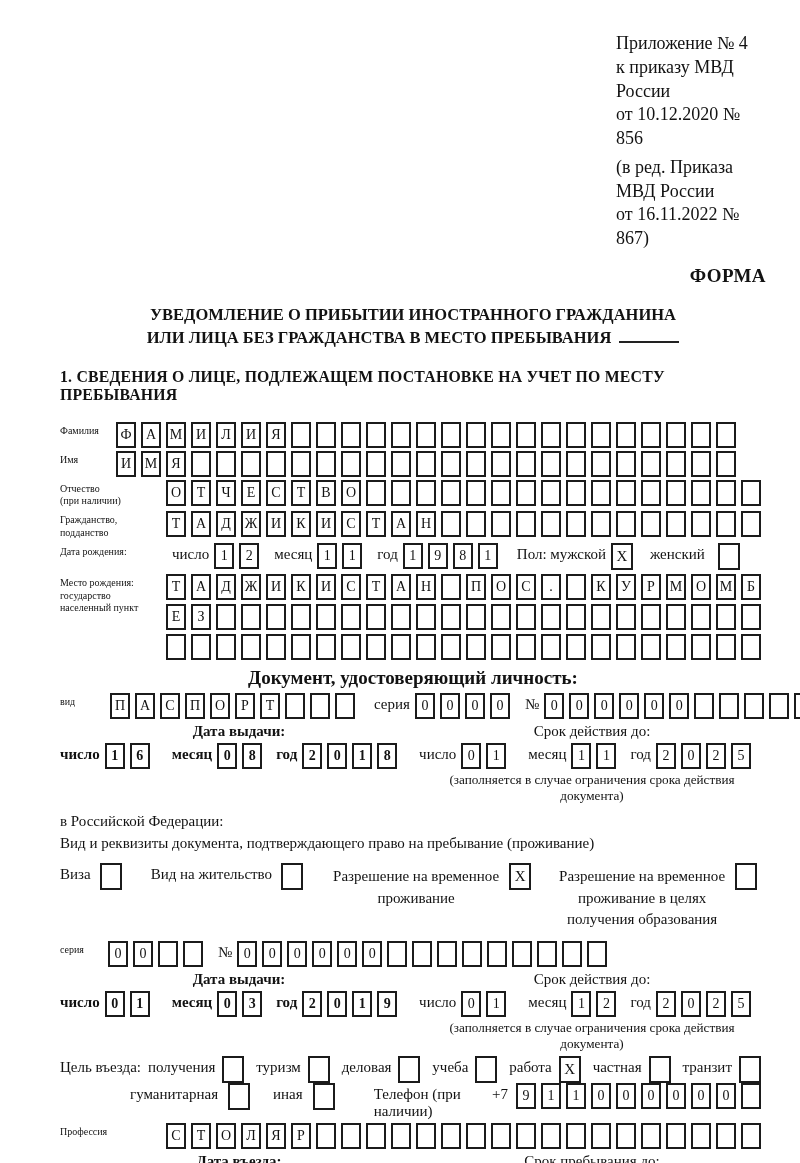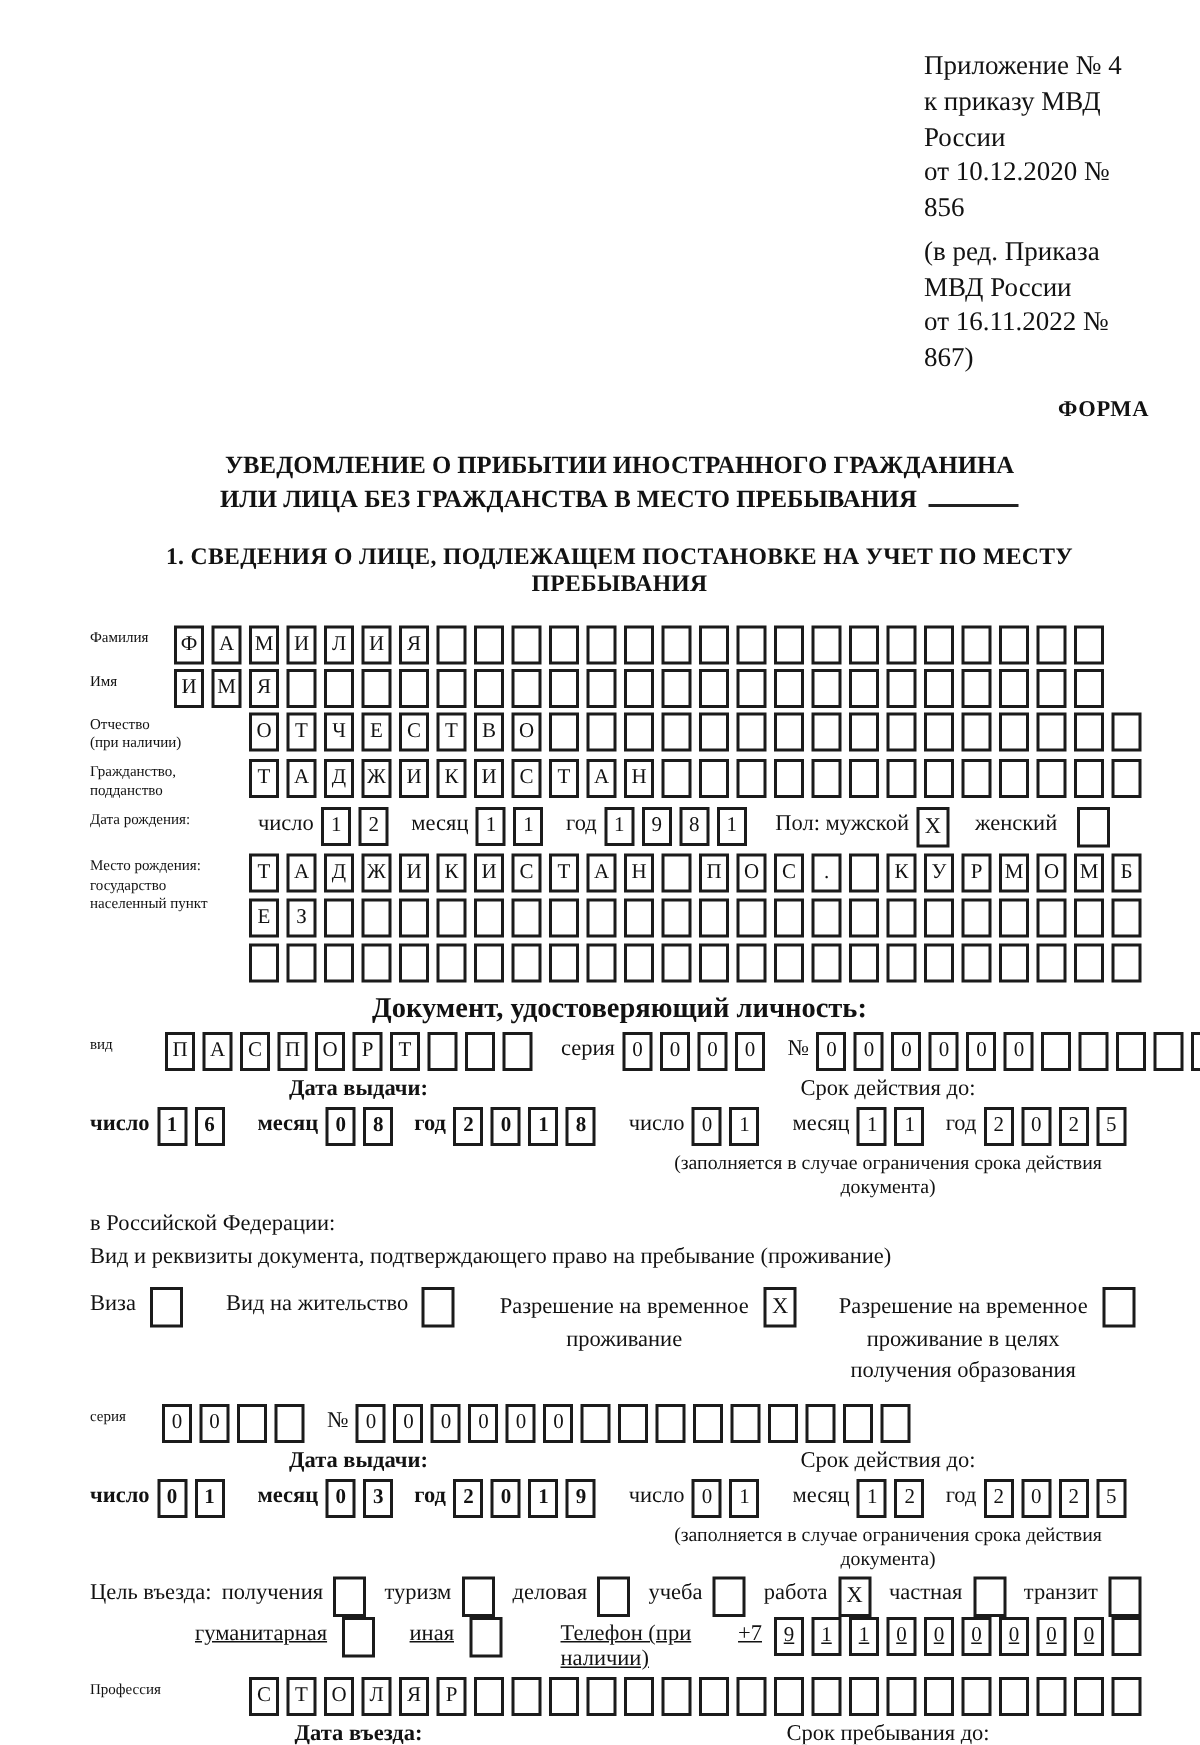--- a/index.html
+++ b/index.html
@@ -5,25 +5,25 @@
   html,body{margin:0;padding:0;background:#ffffff;}
   .page{
     width:800px;height:1163px;box-sizing:border-box;
     padding:32px 34px 0 60px;background:#fff;color:#121212;
     font-family:"Liberation Serif","DejaVu Serif",serif;
     overflow:hidden;position:relative;
   }
   
   .hdr{margin-left:556px;font-size:18px;line-height:1.32;}
   .hdr .sub{margin-top:5px;}
-  .forma{text-align:right;font-weight:bold;font-size:15px;margin-top:14px;letter-spacing:.4px;}
+  .forma{text-align:right;font-weight:bold;font-size:19px;margin-top:14px;letter-spacing:.4px;}
   
   .title{text-align:center;font-weight:bold;font-size:16.5px;line-height:1.42;margin-top:16px;}
   .title-underline{display:inline-block;width:60px;border-bottom:2px solid #222;height:.9em;margin-left:8px;vertical-align:baseline;}
-  .sec-head{font-weight:bold;font-size:15.8px;margin-top:18px;letter-spacing:.2px;text-align:center;}
+  .sec-head{font-weight:bold;font-size:15.8px;margin-top:18px;letter-spacing:.2px;}
   
   .form{margin-top:18px;font-size:15px;}
   .row{display:flex;align-items:flex-start;margin-bottom:3px;}
   .lbl{font-size:10px;line-height:1.28;padding-top:3px;}
   .w56{flex:0 0 56px;}
   .w106{flex:0 0 106px;}
   .grp-lbl{padding:3px 5px 0 10px;white-space:nowrap;}
   .cells{display:flex;flex-wrap:nowrap;}
   .cell{
     flex:0 0 auto;width:16px;height:22px;border:2px solid #1b1b1b;margin-right:5px;
@@ -46,21 +46,21 @@
   .res-opts{display:flex;align-items:flex-start;margin-top:8px;margin-bottom:10px;}
   .opt{display:flex;align-items:flex-start;}
   .opt-lbl{padding-top:3px;}
   .opt .cb{margin-left:9px;}
   .opt-center{text-align:center;line-height:1.45;}
   
   .purpose{display:flex;align-items:flex-start;width:100%;}
   .purpose .p-lbl{padding-top:3px;white-space:nowrap;}
   .purpose .cb{margin-left:7px;}
   .sp{flex:1 1 auto;}
-  .purpose2{display:flex;align-items:flex-start;margin-left:70px;margin-bottom:3px;text-decoration:underline;}
+  .purpose2{display:flex;align-items:flex-start;margin-left:70px;margin-bottom:3px;}
 </style>
 </head>
 <body>
 
 <div class="page">
 
   <div class="hdr">
     <div>Приложение № 4</div>
     <div>к приказу МВД России</div>
     <div>от 10.12.2020 № 856</div>

